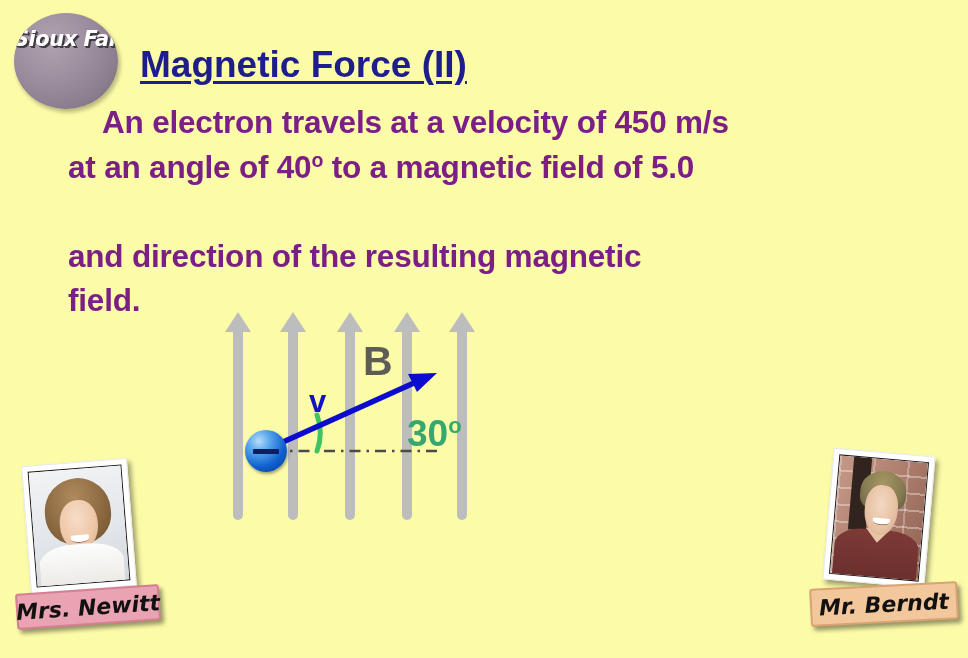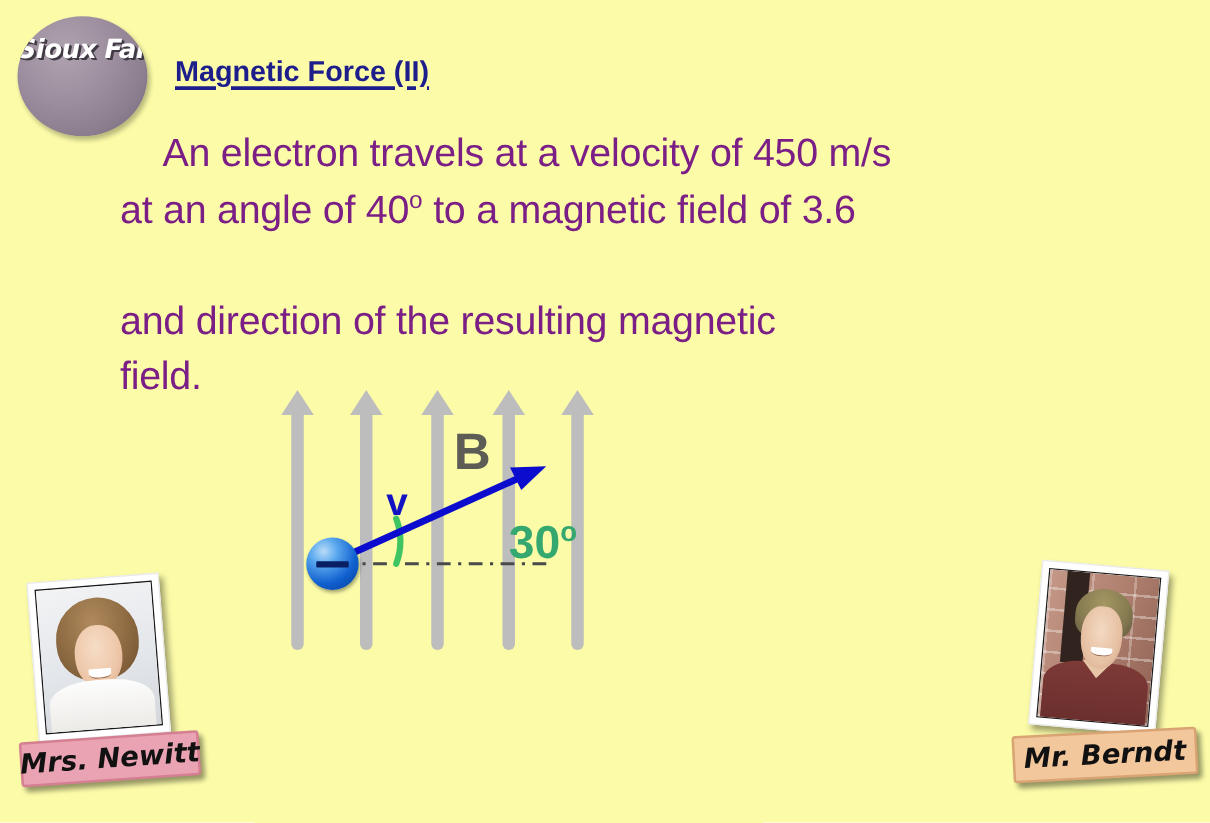--- a/index.html
+++ b/index.html
@@ -38,36 +38,36 @@
     text-shadow: 2px 2px 0 #403a44, 1px 1px 0 #403a44;
     white-space: nowrap;
   }
   #logo .l1 { top: 14px;  font-size: 21px; }
   #logo .l2 { top: 46px;  font-size: 25px; }
 
   
   #title {
     position: absolute;
     left: 140px; top: 44px;
-    font-size: 23px;
+    font-size: 37px;
     font-weight: bold;
     color: #1d1d8c;
     text-decoration: underline;
     text-decoration-thickness: 3px;
     text-underline-offset: 4px;
     white-space: nowrap;
   }
 
   
   #body-text {
     position: absolute;
-    left: 96px; top: 100px;
+    left: 68px; top: 100px;
     width: 848px;
     font-size: 31.5px;
-    font-weight: normal;
+    font-weight: bold;
     color: #7b1e86;
     line-height: 44.5px;
     letter-spacing: -0.2px;
   }
   #body-text .indent { display: inline-block; width: 34px; }
   #body-text sup { font-size: 0.62em; vertical-align: super; line-height: 0; }
 
   
   #diagram {
     position: absolute;
@@ -241,21 +241,21 @@
 <div id="slide">
 
   <div id="logo">
     <div class="logo-line l1">Sioux Falls</div>
   </div>
 
   <div id="title">Magnetic Force (II)</div>
 
   <div id="body-text">
     <span class="indent"></span><span>An electron travels at a velocity of 450 m/s</span><br>
-    <span>at an angle of 40</span><sup>o</sup><span> to a magnetic field of 3.6</span><br>
+    <span>at an angle of 40</span><sup>o</sup><span> to a magnetic field of 5.0</span><br>
     <br>
     <span>and direction of the resulting magnetic</span><br>
     <span>field.</span>
   </div>
 
   <div id="diagram">
     <svg width="260" height="216" viewBox="0 0 260 216">
 
       <g fill="#bdbdbd">
         <g>

